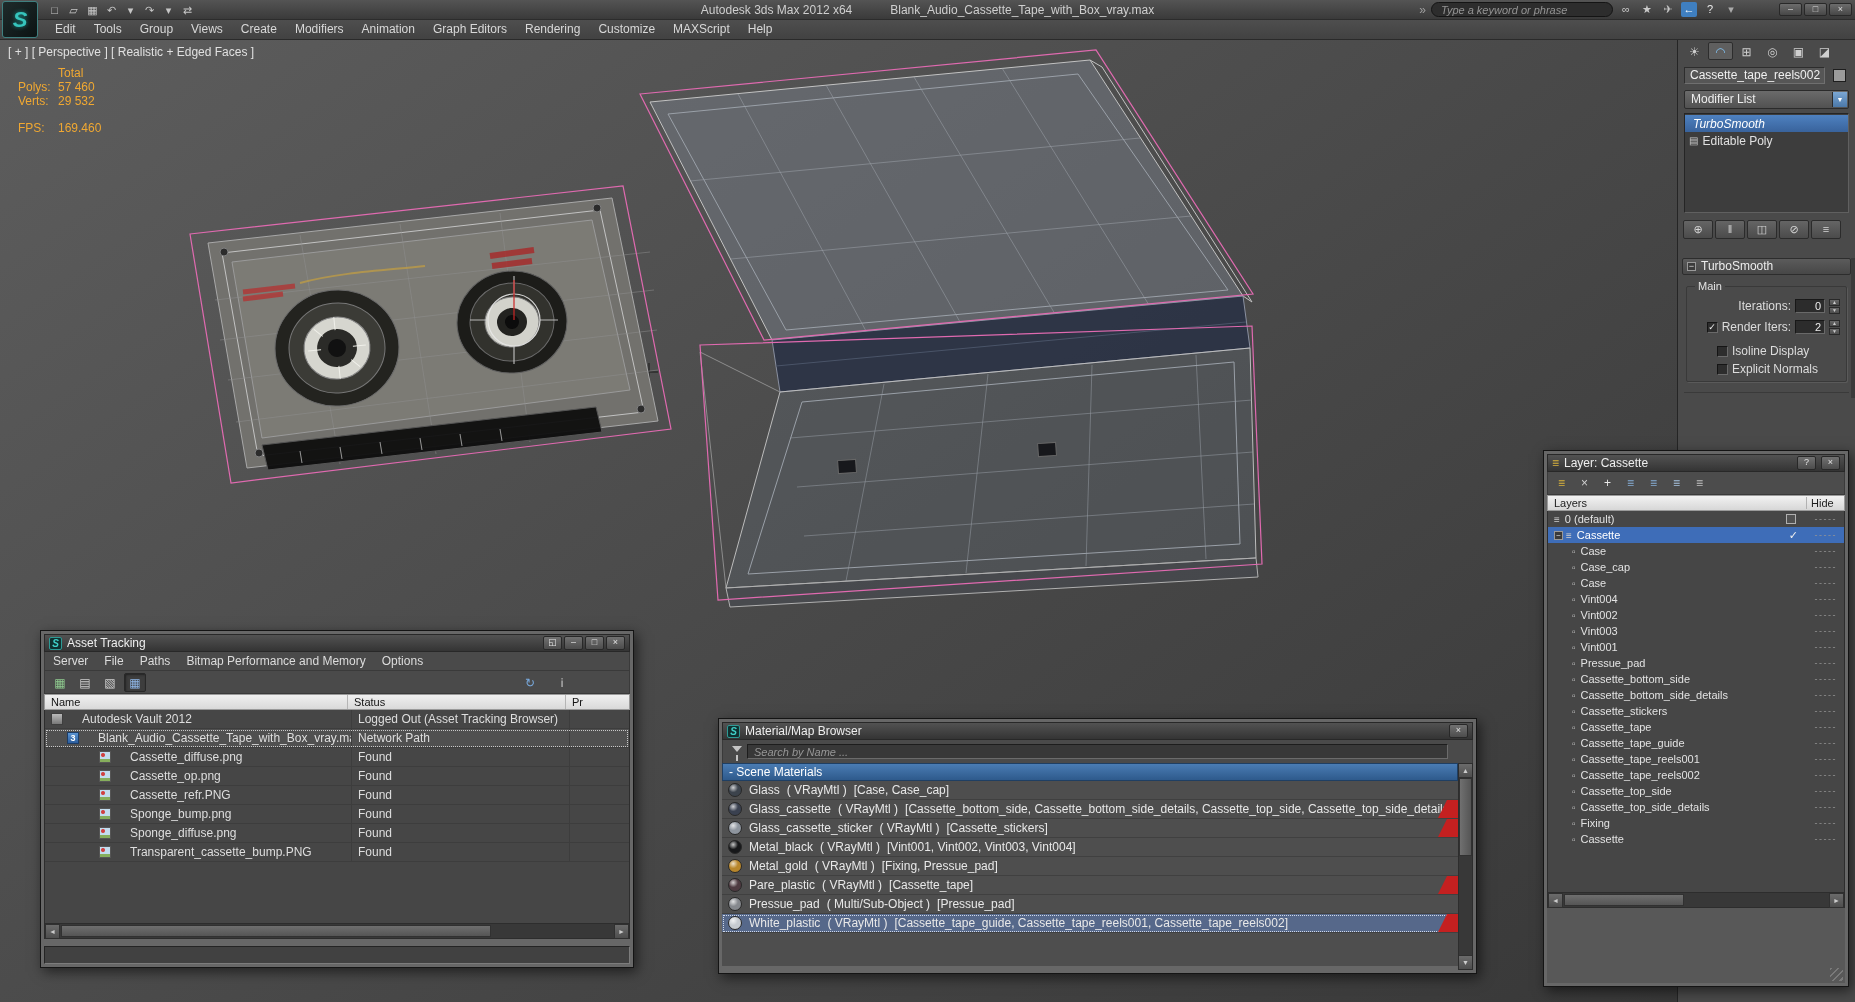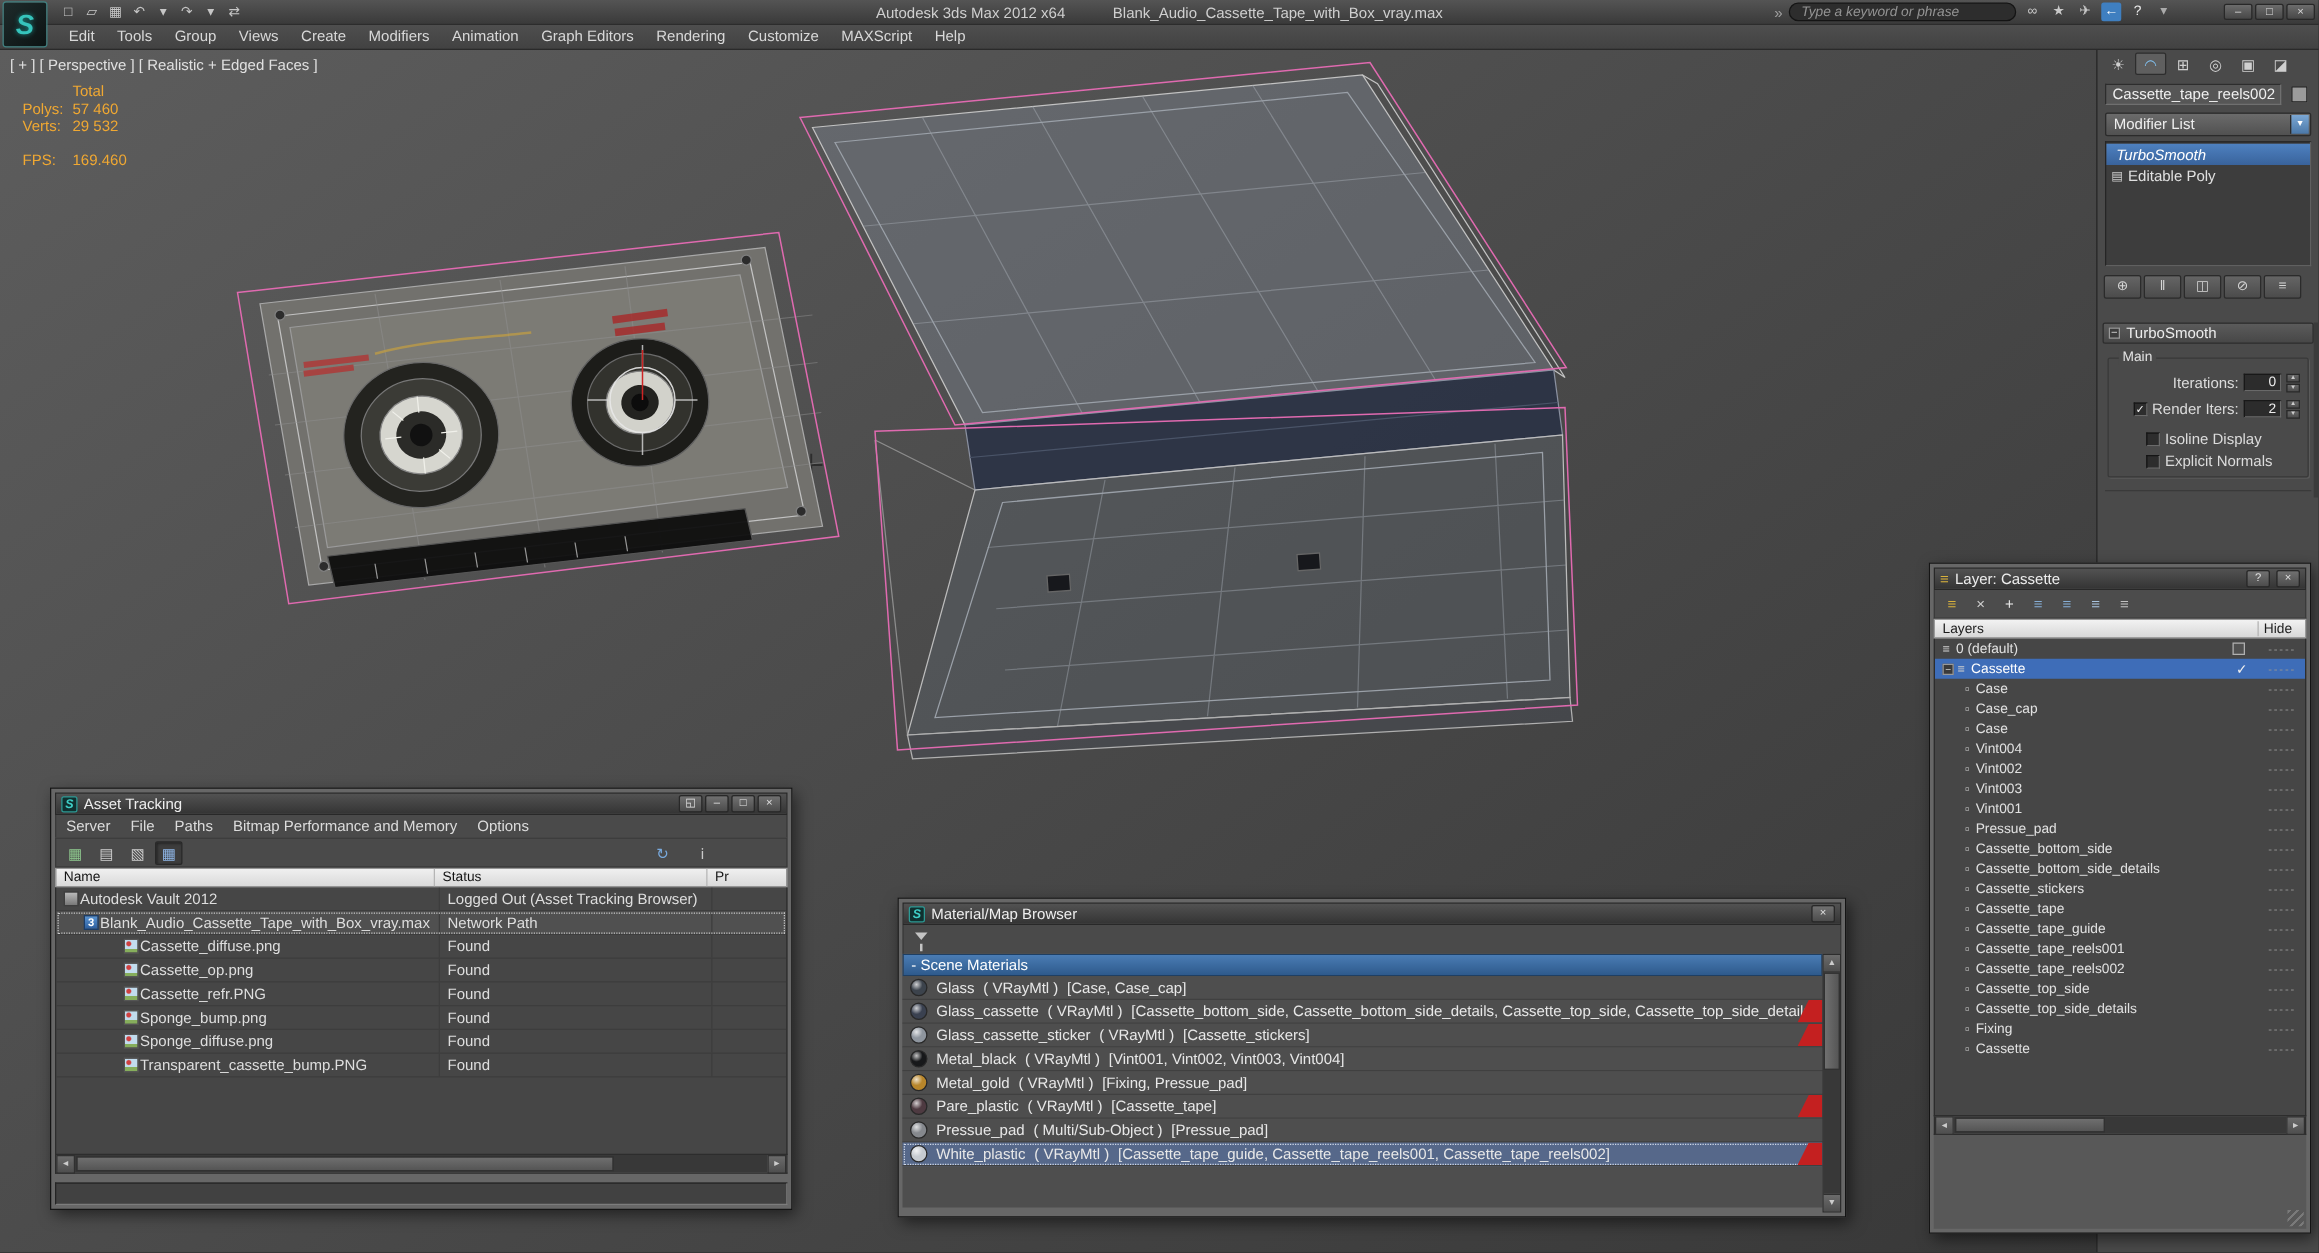--- a/index.html
+++ b/index.html
@@ -160,21 +160,21 @@
              border:1px solid transparent; border-radius:2px; }
   .at-tool.pressed { background:#3d3d3d; border-color:#282828; box-shadow:inset 1px 1px 2px #222; }
   .at-tools-right { position:absolute; right:56px; display:flex; gap:10px; }
   .at-header { height:16px; display:flex; background:linear-gradient(#f0f0f0,#d9d9d9);
                color:#141414; border:1px solid #9a9a9a; font-size:11px; }
   .at-header .hc { line-height:14px; padding-left:6px; border-right:1px solid #b5b5b5; }
   .hc.c1 { width:303px; } .hc.c2 { width:218px; } .hc.c3 { flex:1; border-right:none; }
   .at-rows { height:214px; background:#464646; border:1px solid #2d2d2d; border-top:none; overflow:hidden; }
   .ar { height:19px; display:flex; border-bottom:1px solid #3d3d3d; color:#dedede; }
   .ar.focused { background:#505050; outline:1px dotted #c8c8c8; outline-offset:-2px; }
-  .ar .nc { width:307px; display:flex; align-items:center; gap:1px; overflow:hidden; flex:none;
+  .ar .nc { width:307px; display:flex; align-items:center; gap:19px; overflow:hidden; flex:none;
             padding-left:calc(6px + var(--lvl,0) * 16px); border-right:1px solid #3d3d3d; white-space:nowrap; }
   .ar .sc { width:218px; flex:none; padding-left:6px; line-height:18px; border-right:1px solid #3d3d3d;
             overflow:hidden; white-space:nowrap; }
   .ar .pc { flex:1; }
   .file-ic { width:12px; height:12px; flex:none; border:1px solid #444; font-weight:bold; }
   [data-icon="vault-icon"] { background:linear-gradient(#bababa,#787878); border-color:#3e3e3e; }
   [data-icon="max-file-icon"] { background:linear-gradient(#5a94d2,#2c5e9e); border-color:#1c3c66;
                                 color:#fff; font-size:9px; line-height:10px; text-align:center; }
   [data-icon="maps-icon"] { background:linear-gradient(#8cc87c,#3f8f3f); border-color:#23531f; }
   [data-icon="image-icon"] { background:radial-gradient(circle at 3px 3px,#d04040 0 1.5px,rgba(0,0,0,0) 2.5px),
@@ -574,20 +574,21 @@
   </div>
 
   <div class="win matwin">
     <div class="win-title">
       <span class="mini-logo">S</span>
       <span class="t">Material/Map Browser</span>
       <span class="win-btn">×</span>
     </div>
     <div class="mb-search">
       <span class="funnel"></span>
+      <input class="mb-field" placeholder="Search by Name ..." style="">
     </div>
     <div class="mb-section">- Scene Materials</div>
     <div class="mb-rows">
 
         <div class="mr">
           <span class="ball" style="--ball: #3c434c;"></span>
           <span>Glass</span>
           <span>( VRayMtl )</span>
           <span>[Case, Case_cap]</span>
 

